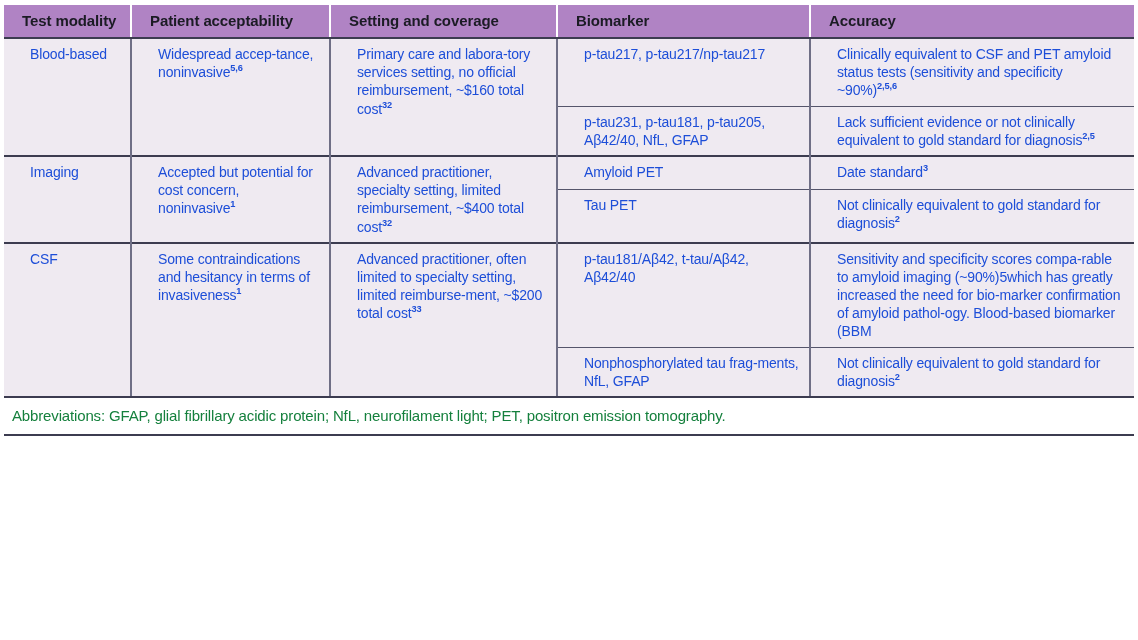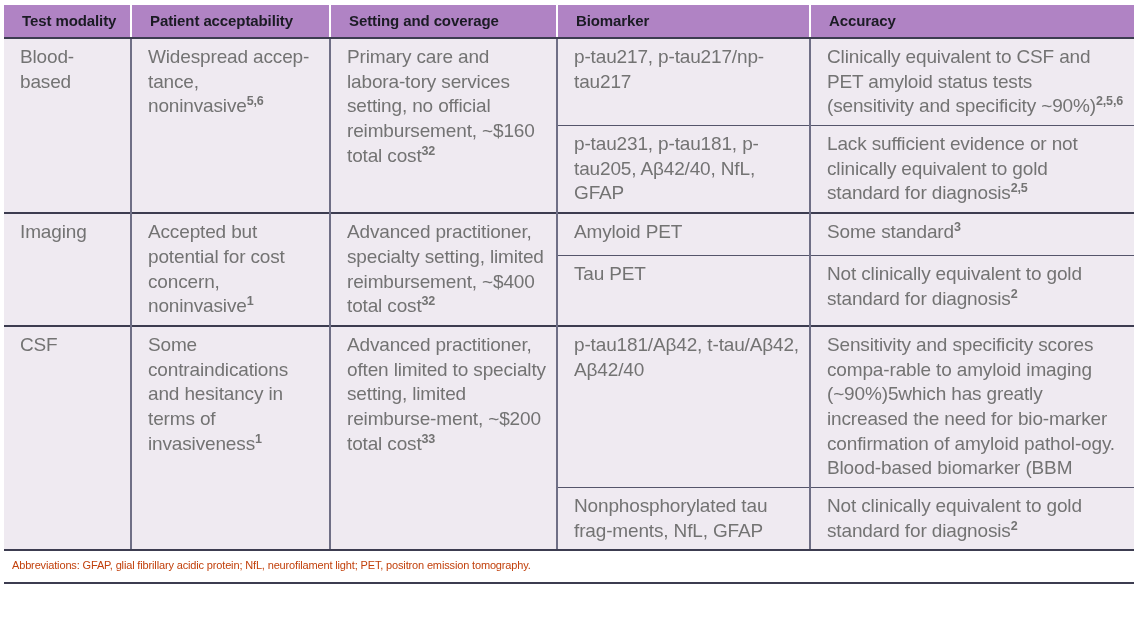--- a/index.html
+++ b/index.html
@@ -64,25 +64,25 @@
     border-bottom: 2px solid #3c3c50;
     vertical-align: middle;
     letter-spacing: -0.1px;
     margin-left: 41px;
   }
   thead th:last-child { border-right: none; }
 
   
   td {
     background: #efeaf1;
-    color: #737373;
-    font-size: 19px;
+    color: #1d4ed8;
+    font-size: 14px;
     line-height: 1.30;
     vertical-align: top;
-    padding: 6px 10px 6px 16px;
+    padding: 6px 10px 6px 26px;
     border-right: 2px solid #6f6f86;
     letter-spacing: -0.15px;
   }
   td:last-child { border-right: none; }
 
   td sup {
     font-size: 0.66em;
     vertical-align: super;
     line-height: 0;
     font-weight: bold;
@@ -97,23 +97,23 @@
   
   tr.subrow > td {
     border-top: 1.6px solid #55556b;
   }
 
   
   .footnotes {
     border-top: 2.5px solid #3c3c50;
     background: #ffffff;
     padding: 7px 8px 4px 8px;
-    font-size: 11px;
+    font-size: 15px;
     line-height: 1.42;
-    color: #c2410c;
+    color: #15803d;
     letter-spacing: -0.15px;
   }
   .footnotes p { margin: 0 0 1px 0; }
   .footnotes sup {
     font-size: 0.66em;
     vertical-align: super;
     line-height: 0;
   }
   .bottom-rule {
     border-top: 2.5px solid #3c3c50;
@@ -155,21 +155,21 @@
       <tr class="subrow">
         <td><span>p-tau231, p-tau181, p-tau205, Aβ42/40, NfL, GFAP</span><sup></sup></td>
         <td><span>Lack sufficient evidence or not clinically equivalent to gold standard for diagnosis</span><sup>2,5</sup></td>
       </tr>
 
       <tr class="section-start">
         <td rowspan="2">Imaging</td>
         <td rowspan="2"><span>Accepted but potential for cost concern, noninvasive</span><sup>1</sup></td>
         <td rowspan="2"><span>Advanced practitioner, specialty setting, limited reimbursement, ~$400 total cost</span><sup>32</sup></td>
         <td><span>Amyloid PET</span><sup></sup></td>
-        <td><span>Some standard</span><sup>3</sup></td>
+        <td><span>Date standard</span><sup>3</sup></td>
       </tr>
       <tr class="subrow">
         <td><span>Tau PET</span><sup></sup></td>
         <td><span>Not clinically equivalent to gold standard for diagnosis</span><sup>2</sup></td>
       </tr>
 
       <tr class="section-start">
         <td rowspan="2">CSF</td>
         <td rowspan="2"><span>Some contraindications and hesitancy in terms of invasiveness</span><sup>1</sup></td>
         <td rowspan="2"><span>Advanced practitioner, often limited to specialty setting, limited reimburse-ment, ~$200 total cost</span><sup>33</sup></td>

